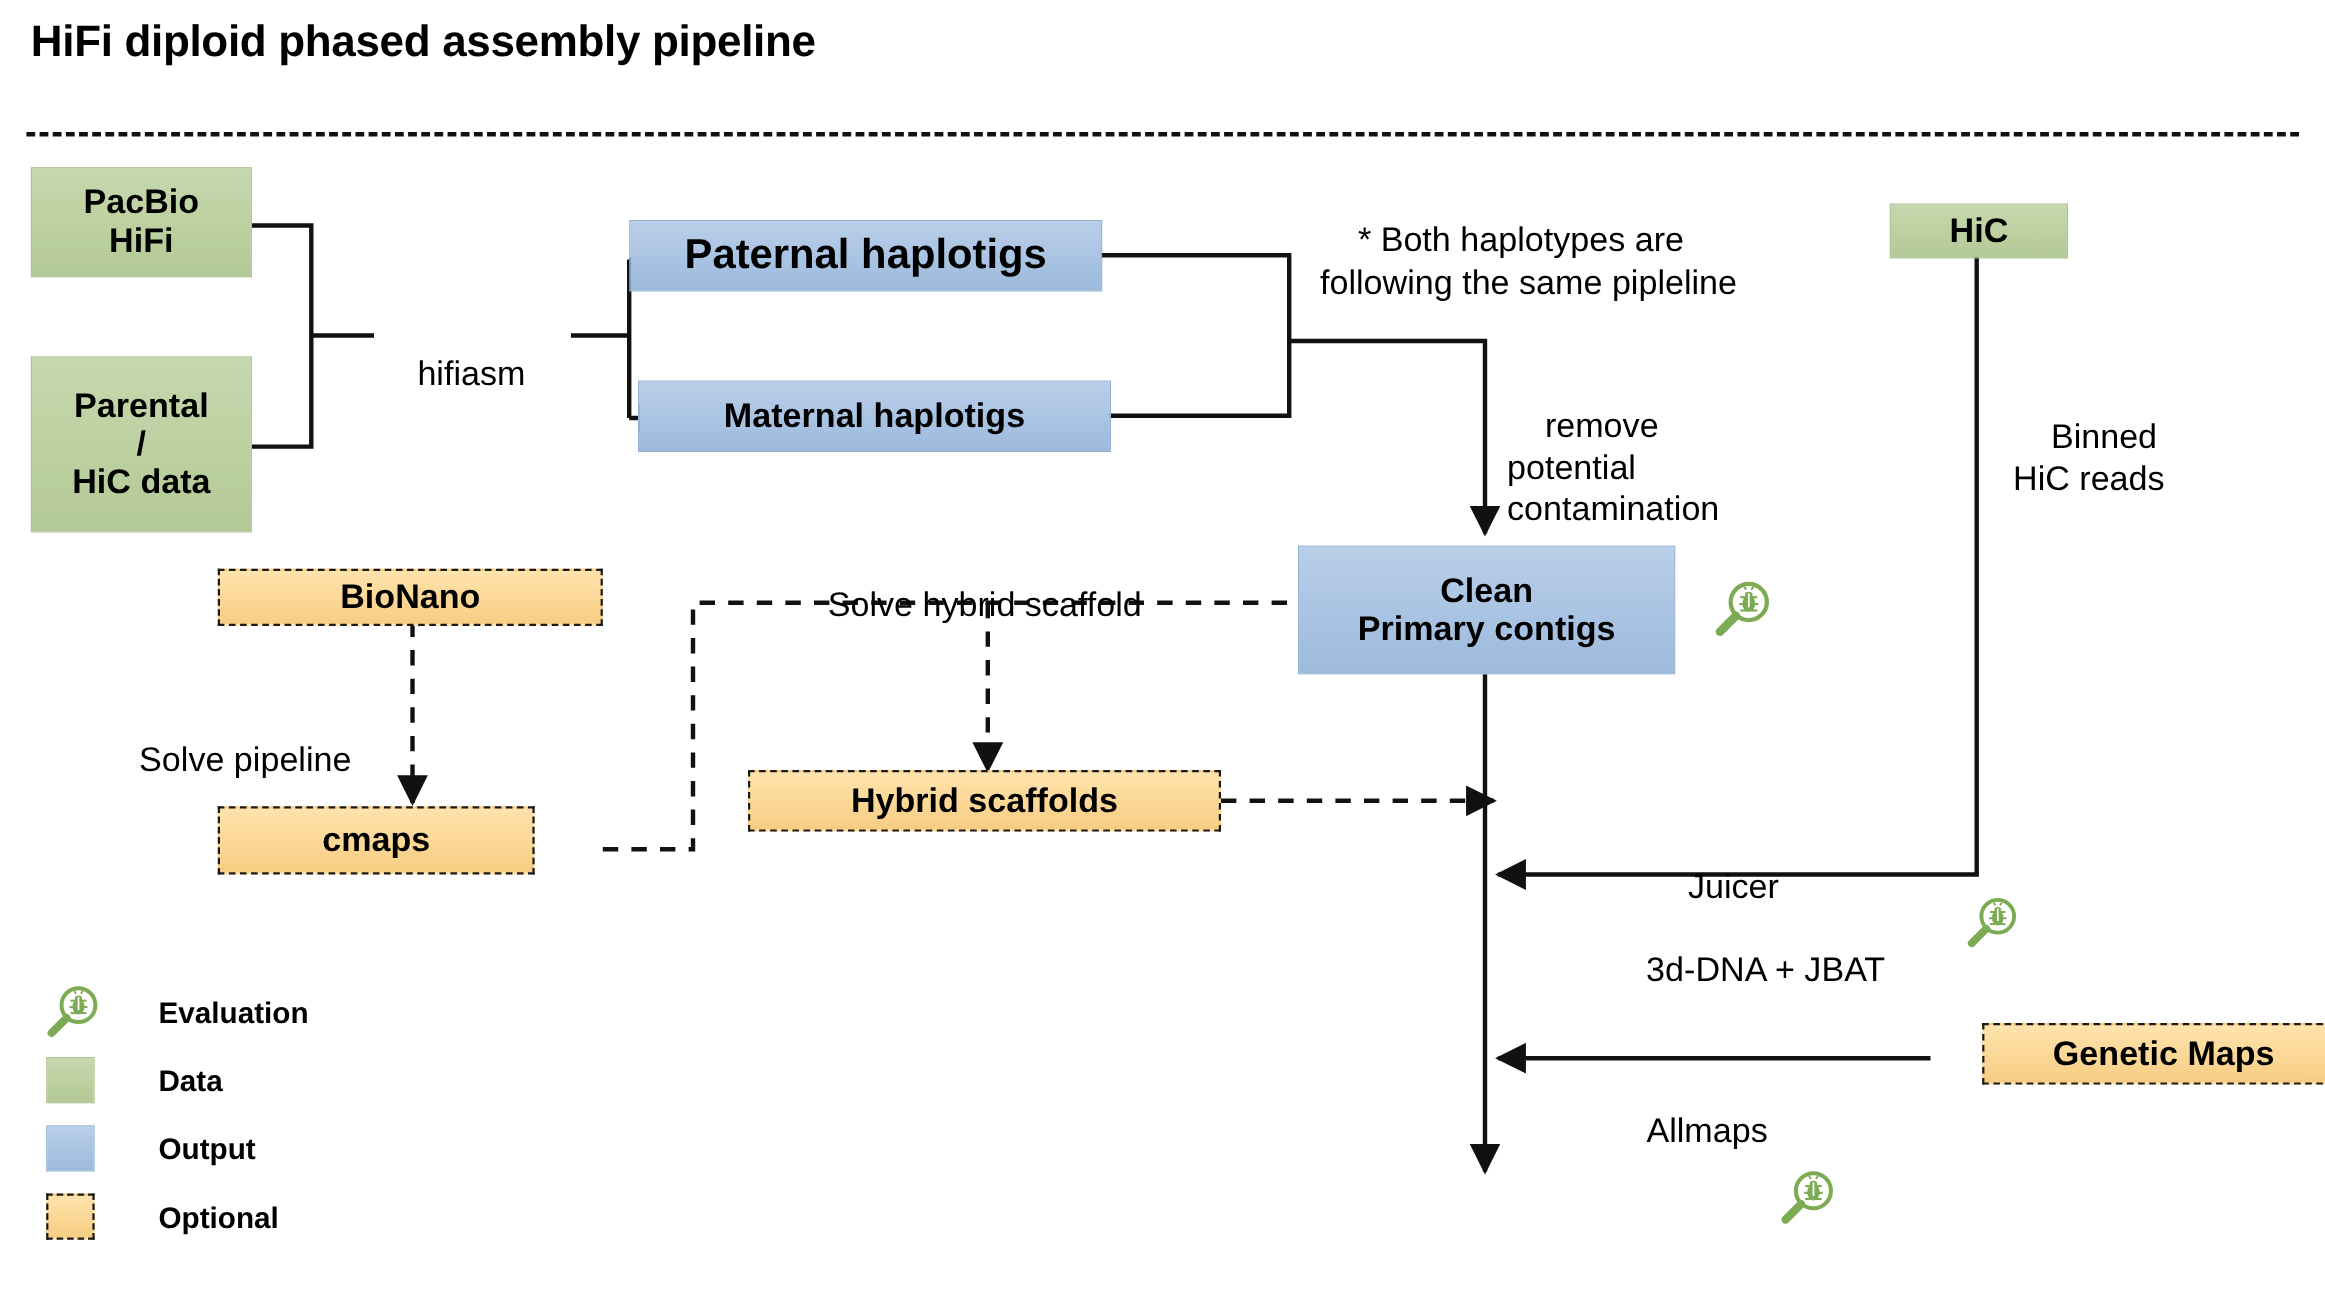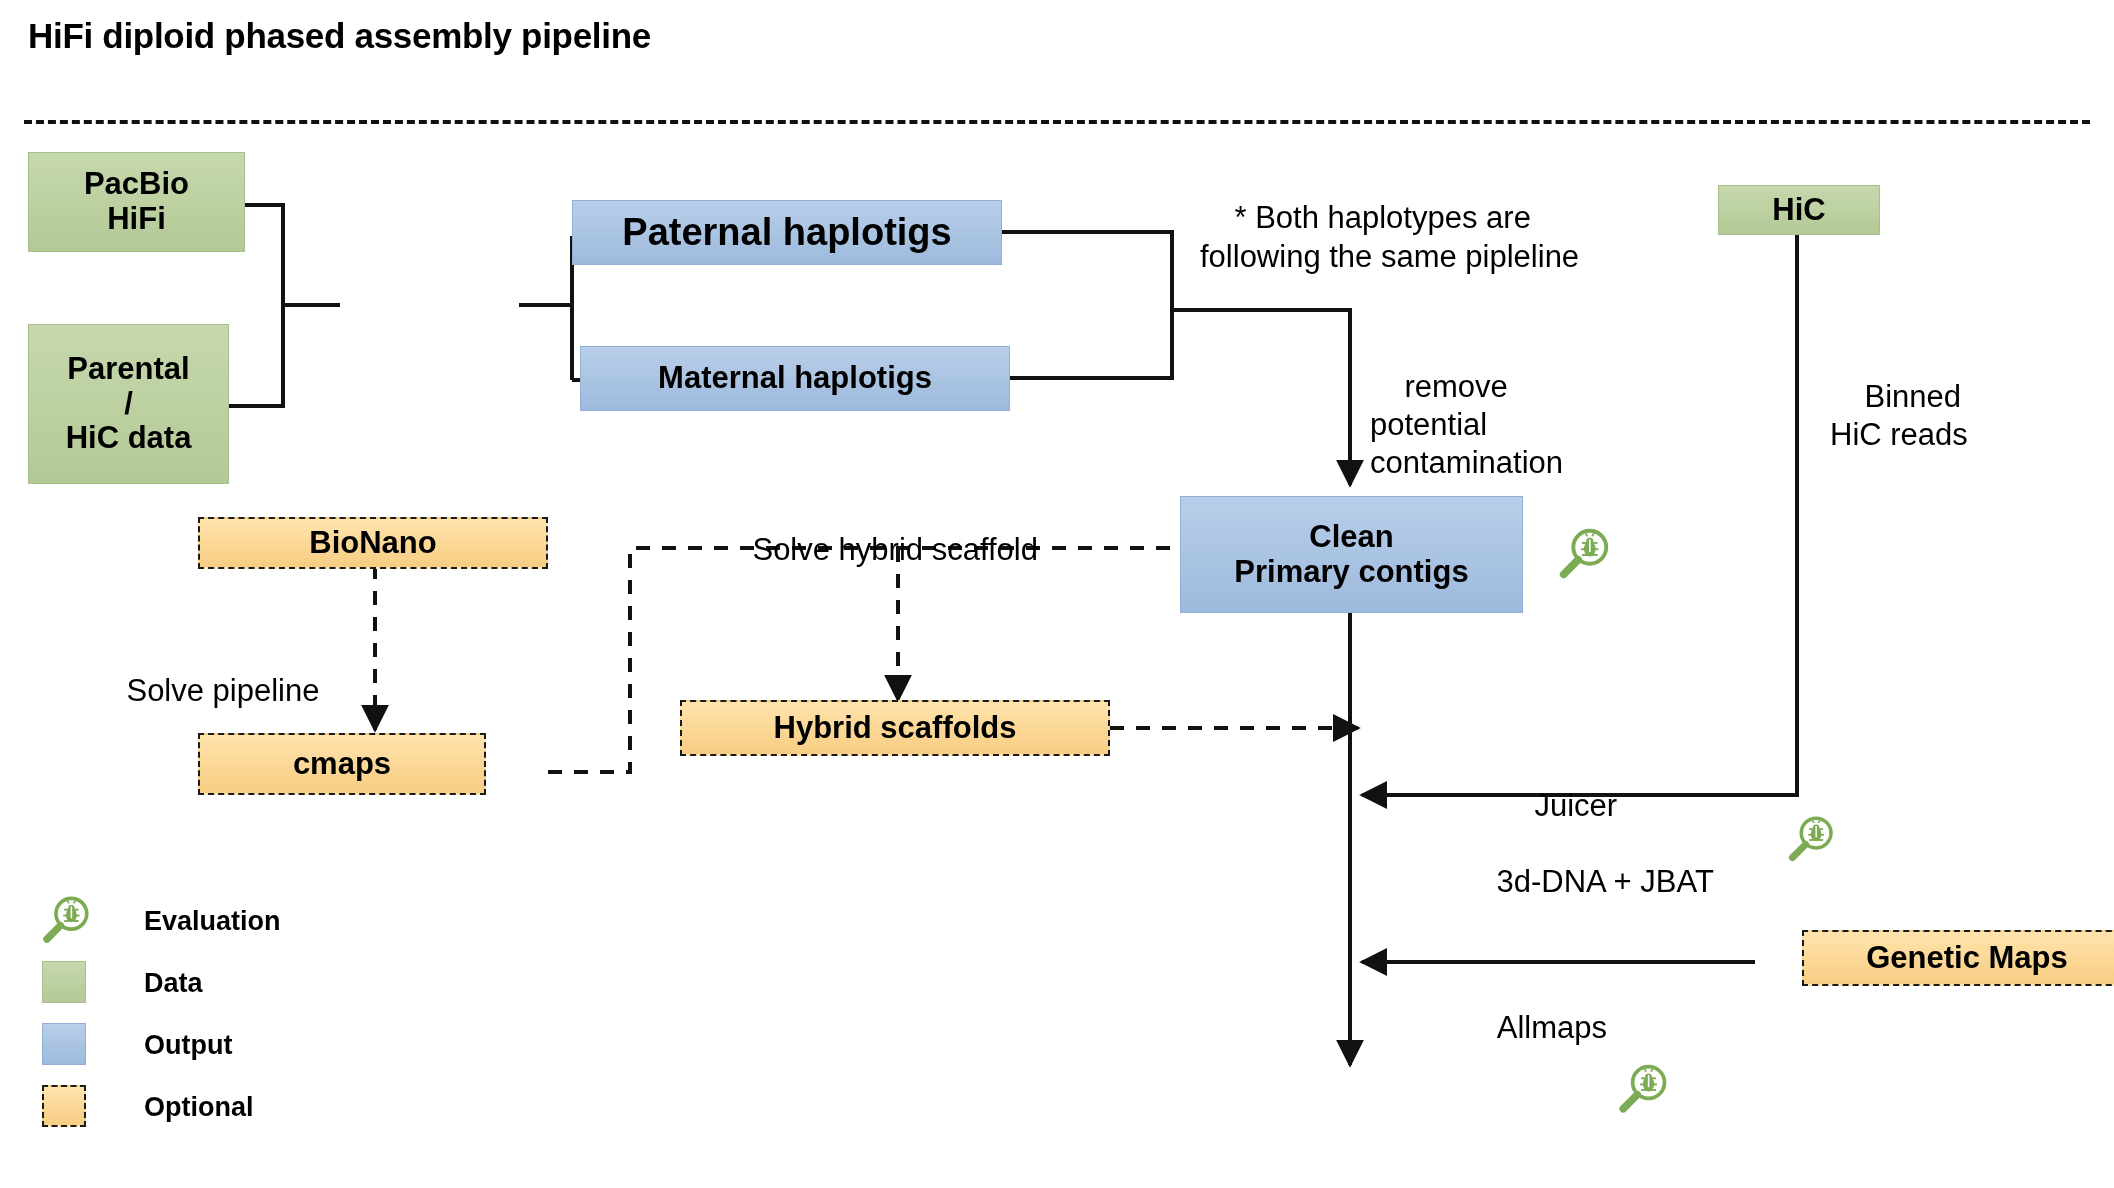--- a/index.html
+++ b/index.html
@@ -2,21 +2,21 @@
 <html><head>
 <meta charset="utf-8">
 <style>
   html,body{margin:0;padding:0;background:#ffffff;}
   body{font-family:"Liberation Sans","DejaVu Sans",sans-serif;}
   #stage{position:relative;width:2114px;height:1188px;background:#fff;overflow:hidden;}
 
   
   #title{
     position:absolute;left:28px;top:16px;
-    font-size:35px;font-weight:bold;color:#000;letter-spacing:-0.3px;
+    font-size:40px;font-weight:bold;color:#000;letter-spacing:-0.3px;
     white-space:nowrap;
   }
   #divider{
     position:absolute;left:24px;top:120px;width:2066px;height:0;
     border-top:4px dashed #111;
   }
 
   
   .node{
     position:absolute;box-sizing:border-box;
@@ -215,21 +215,21 @@
       <path d="M 375 565 L 375 730" marker-end="url(#arwd)" stroke-dasharray="14 12"></path>
 
       <path d="M 548 772 L 630 772 L 630 548 L 1180 548"></path>
 
       <path d="M 898 548 L 898 700" marker-end="url(#arwd)"></path>
 
       <path d="M 1110 728 L 1358 728" marker-end="url(#arwd)"></path>
     </g>
   </svg>
 
-  <div class="node data" style="left:28px;top:152px;width:217px;height:100px;font-size:31px;">
+  <div class="node data" style="left:28px;top:152px;width:201px;height:100px;font-size:31px;">
     <span style="white-space:pre-line">PacBio
 HiFi</span>
   </div>
 
   <div class="node data" style="left:28px;top:324px;width:201px;height:160px;font-size:31px;text-align:center;">
     <span style="white-space:pre-line">Parental
 /
 HiC data</span>
   </div>
 
@@ -260,20 +260,23 @@
 
   <div class="node optional" style="left:680px;top:700px;width:430px;height:56px;font-size:31px;">
     <span>Hybrid scaffolds</span>
   </div>
 
   <div class="node optional" style="left:1802px;top:930px;width:330px;height:56px;font-size:31px;">
     <span>Genetic Maps</span>
   </div>
 
 
+  <div class="lbl" style="left:345px;top:284px;font-size:31px;">
+    <span>hifiasm</span>
+  </div>
 
   <div class="lbl" style="left:1200px;top:160px;font-size:31px;line-height:1.25;">
     <span style="white-space:pre-line">* Both haplotypes are
 following the same pipleline</span>
   </div>
 
   <div class="lbl" style="left:1370px;top:330px;font-size:31px;line-height:1.23;">
     <span style="white-space:pre-line">remove
 potential
 contamination</span>

